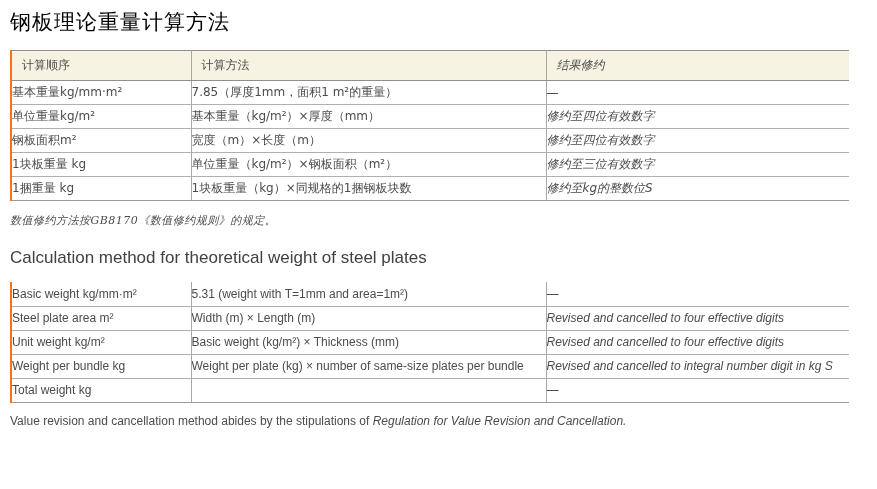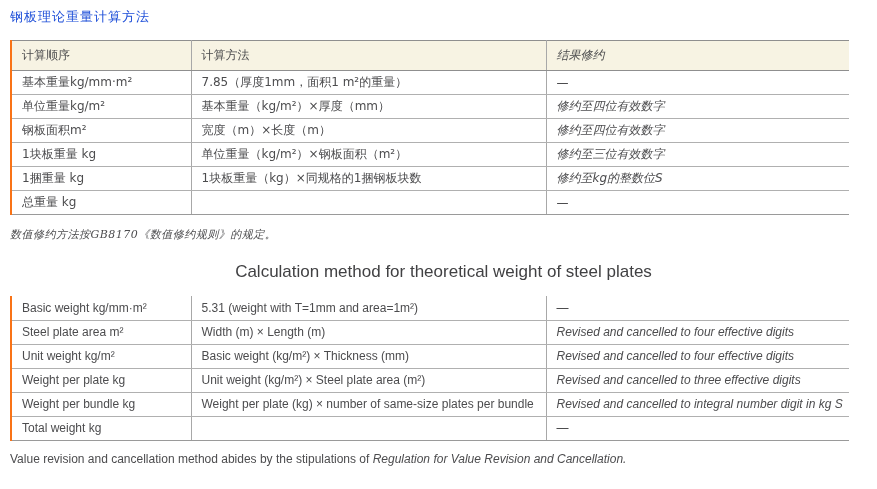--- a/index.html
+++ b/index.html
@@ -6,32 +6,31 @@
   html, body {
     width: 877px; height: 489px;
     background: #ffffff;
     overflow: hidden;
     font-family: "Liberation Sans", "DejaVu Sans", sans-serif;
     color: #4c4c4e;
   }
   .page { padding: 8px 0 0 10px; width: 877px; }
 
   .cn-title {
-    font-size: 13px;
+    font-size: 21px;
     font-weight: normal;
-    color: #1d4ed8;
+    color: #000000;
     letter-spacing: 1px;
     font-family: "DejaVu Sans", sans-serif;
   }
   .en-title {
     font-size: 17px;
     font-weight: normal;
     color: #414143;
     margin-top: 20px;
-    text-align: center;
   }
 
   table.wtbl {
     width: 839px;
     border-collapse: collapse;
     table-layout: fixed;
     margin-top: 14px;
     border-left: 2px solid #f97316;
   }
   table.wtbl col.c1 { width: 180px; }
@@ -45,21 +44,20 @@
     padding-left: 10px;
     font-size: 12px;
     color: #4c4c4e;
     border-top: 1px solid #8f8f8f;
     border-bottom: 1px solid #8f8f8f;
     border-right: 1px solid #a8a8a8;
     vertical-align: middle;
   }
   table.wtbl td {
     height: 24px;
-    padding-left: 10px;
     font-size: 12px;
     color: #4c4c4e;
     border-bottom: 1px solid #b0b0b0;
     border-right: 1px solid #a8a8a8;
     vertical-align: middle;
     white-space: nowrap;
     overflow: hidden;
   }
   table.wtbl th:last-child,
   table.wtbl td:last-child { border-right: none; font-style: italic; }
@@ -119,25 +117,20 @@
     <tr>
       <td>1块板重量 kg</td>
       <td>单位重量（kg/m²）×钢板面积（m²）</td>
       <td>修约至三位有效数字</td>
     </tr>
     <tr>
       <td>1捆重量 kg</td>
       <td>1块板重量（kg）×同规格的1捆钢板块数</td>
       <td>修约至kg的整数位S</td>
     </tr>
-    <tr>
-      <td>总重量 kg</td>
-      <td></td>
-      <td>—</td>
-    </tr>
   </tbody>
     </table>
 
   <div class="cn-footnote">数值修约方法按GB8170《数值修约规则》的规定。</div>
 
   <div class="en-title">Calculation method for theoretical weight of steel plates</div>
 
   <table class="wtbl en">
     <colgroup>
         <col class="c1">
@@ -154,25 +147,20 @@
       <td>Steel plate area m²</td>
       <td>Width (m) × Length (m)</td>
       <td>Revised and cancelled to four effective digits</td>
     </tr>
     <tr>
       <td>Unit weight kg/m²</td>
       <td>Basic weight (kg/m²) × Thickness (mm)</td>
       <td>Revised and cancelled to four effective digits</td>
     </tr>
     <tr>
-      <td>Weight per plate kg</td>
-      <td>Unit weight (kg/m²) × Steel plate area (m²)</td>
-      <td>Revised and cancelled to three effective digits</td>
-    </tr>
-    <tr>
       <td>Weight per bundle kg</td>
       <td>Weight per plate (kg) × number of same-size plates per bundle</td>
       <td>Revised and cancelled to integral number digit in kg S</td>
     </tr>
     <tr>
       <td>Total weight kg</td>
       <td></td>
       <td>—</td>
     </tr>
   </tbody>

